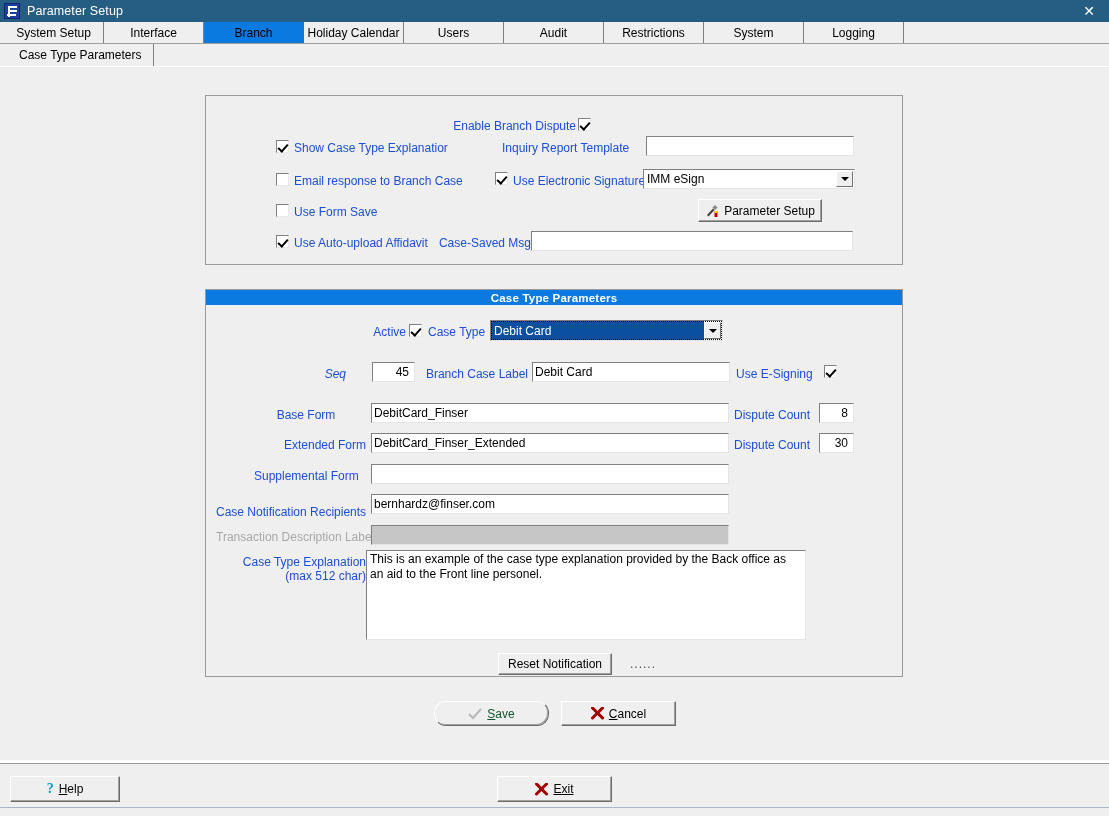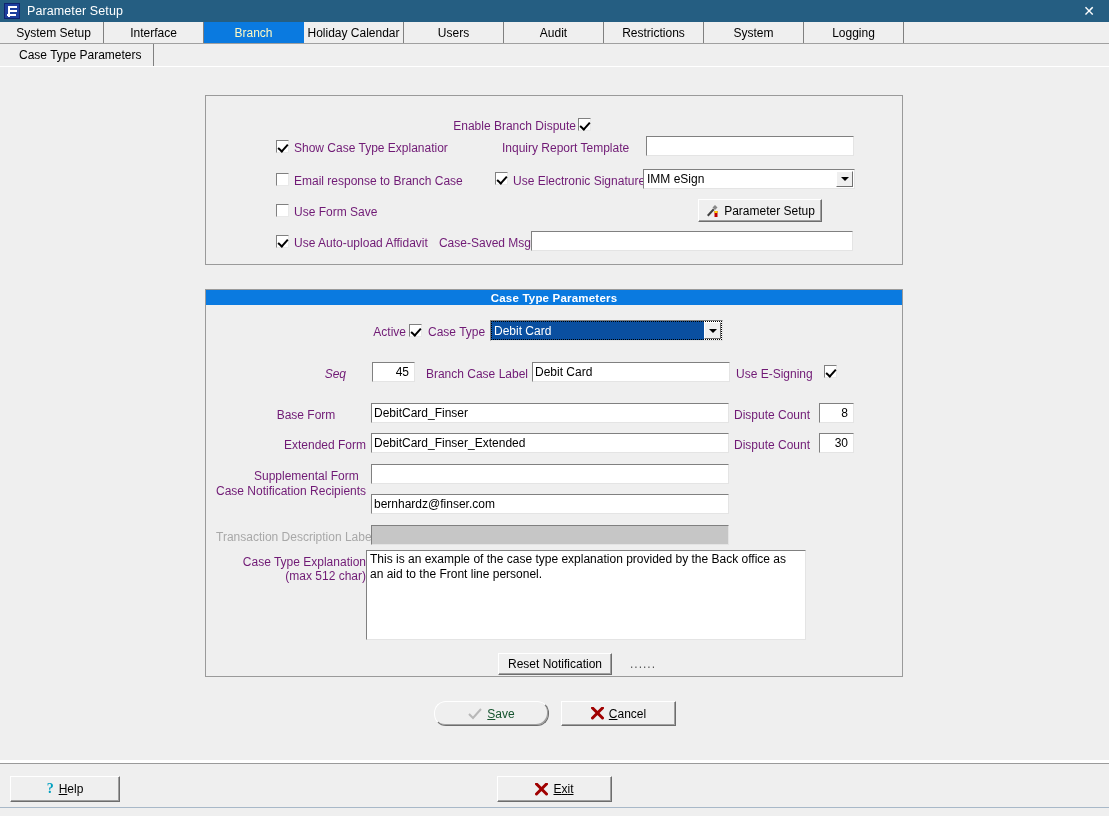--- a/index.html
+++ b/index.html
@@ -79,21 +79,21 @@
     display: flex; align-items: center; justify-content: center;
     font-size: 12px;
     background: #efefef;
     border-right: 1px solid #808080;
     cursor: pointer;
     color: #000;
     position: relative;
   }
   .tab.active {
     background: #0a7ae0;
-    color: #fef9c3;
+    color: #000000;
     border-right: 1px solid #0a7ae0;
   }
   .tabstrip-fill { flex: 1 1 auto; background: #efefef; }
 
   
   .subtabstrip {
     height: 22px;
     background: #efefef;
     display: flex;
     align-items: stretch;
@@ -142,21 +142,21 @@
     align-items: center;
     justify-content: center;
     letter-spacing: .2px;
   }
   .panel-body { position: relative; width: 100%; }
 
   
   .lbl {
     position: absolute;
     font-size: 12px;
-    color: #701a75;
+    color: #1d4ed8;
     white-space: nowrap;
     line-height: 14px;
   }
   .lbl.right { text-align: right; }
   .lbl.disabled { color: #a8a8a8; }
 
   .field {
     position: absolute;
     background: #ffffff;
     border-top: 1px solid #808080;
@@ -417,21 +417,21 @@
         <div class="field num" style="left:613px; top:98px; width:35px; height:20px;">8</div>
 
         <div class="lbl" style="left:40px; top:133px; width:120px; text-align:right;">Extended Form</div>
         <div class="field" style="left:165px; top:128px; width:358px; height:20px;">DebitCard_Finser_Extended</div>
         <div class="lbl" style="left:528px; top:133px;">Dispute Count</div>
         <div class="field num" style="left:613px; top:128px; width:35px; height:20px;">30</div>
 
         <div class="lbl" style="left:48px; top:164px; width:120px; ">Supplemental Form</div>
         <div class="field" style="left:165px; top:159px; width:358px; height:20px;"></div>
 
-        <div class="lbl" style="left:10px; top:179px; width:150px; text-align:left;">Case Notification Recipients</div>
+        <div class="lbl" style="left:10px; top:200px; width:150px; text-align:left;">Case Notification Recipients</div>
         <div class="field" style="left:165px; top:189px; width:358px; height:20px;">bernhardz@finser.com</div>
 
         <div class="lbl disabled" style="left:10px; top:225px; width:150px; text-align:right;">Transaction Description Label</div>
         <div class="field disabled" style="left:165px; top:220px; width:358px; height:20px;"></div>
 
         <div class="lbl" style="left:30px; top:250px; width:130px; text-align:right;">Case Type Explanation</div>
         <div class="lbl" style="left:30px; top:264px; width:130px; text-align:right;">(max 512 char)</div>
         <div class="textarea" style="left:160px; top:245px; width:440px; height:90px;">This is an example of the case type explanation provided by the Back office as an aid to the Front line personel.</div>
 
         <div class="btn" style="left:292px; top:348px; width:114px; height:22px;">

